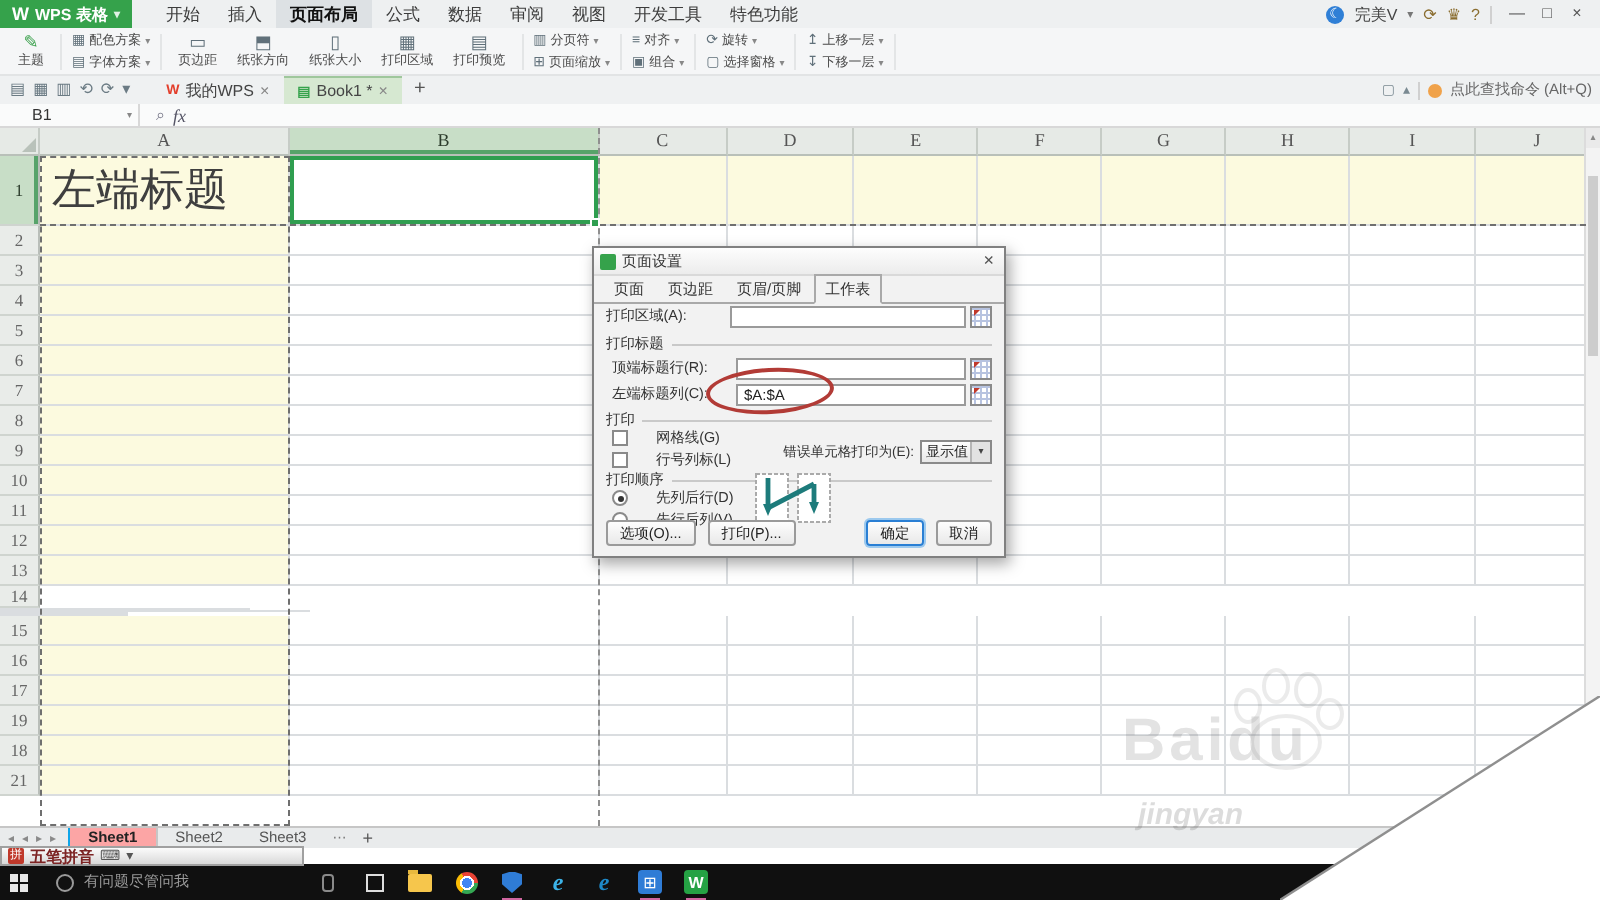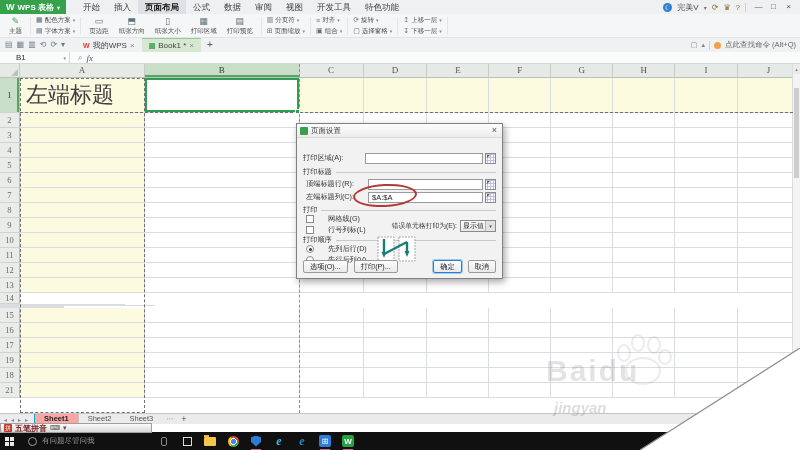--- a/index.html
+++ b/index.html
@@ -135,21 +135,21 @@
   .chrome{width:11px;height:11px;border-radius:50%;
           background:radial-gradient(circle at 50% 50%, #4285f4 0 2.5px, #fff 2.5px 3.5px, rgba(0,0,0,0) 3.5px),
                      conic-gradient(from -30deg,#ea4335 0 120deg,#34a853 0 240deg,#fbbc05 0 360deg);}
   .shield{width:10px;height:11px;background:#2f7cd6;
           clip-path:polygon(50% 0,100% 15%,100% 60%,50% 100%,0 60%,0 15%);}
   .ie{color:#3cb3e8;font-family:"Liberation Serif",serif;font-style:italic;font-weight:bold;font-size:12px;}
   .edge{color:#1e88c7;font-family:"Liberation Serif",serif;font-style:italic;font-weight:bold;font-size:12px;}
   .store{background:#2f7cd6;color:#fff;border-radius:2px;font-size:8px;}
   .wps{background:#25a244;color:#fff;border-radius:2px;font-size:8px;font-weight:bold;}
   
-  .wm{position:absolute;z-index:36;pointer-events:none;}
+  .wm{position:absolute;z-index:36;pointer-events:none;margin-left:15px;}
   .wm-big{left:546px;top:354px;font-size:30px;font-weight:bold;letter-spacing:2px;
           color:rgba(80,80,80,.16);}
   .wm-sub{left:554px;top:399px;font-size:15px;font-style:italic;font-weight:bold;
           color:rgba(80,80,80,.20);}
   .paw{position:absolute;left:612px;top:333px;z-index:36;opacity:.14;pointer-events:none;}
   .wedge{position:absolute;left:640px;top:348px;z-index:60;pointer-events:none;}
   
   .dialog{position:absolute;left:296px;top:123px;width:207px;height:156px;background:#f2f2f2;
           border:1px solid #808080;box-shadow:2px 3px 7px rgba(0,0,0,.35);z-index:30;box-sizing:border-box;}
   .dtitle{position:absolute;left:0;top:0;right:0;height:13px;background:linear-gradient(#fdfdfd,#ececec);
@@ -728,20 +728,26 @@
     <polygon points="160,0 160,102 0,102" fill="#ffffff"></polygon>
     <line x1="0" y1="102" x2="160" y2="0" stroke="#8f8f8f" stroke-width="1.2"></line>
   </svg>
 
   <div class="dialog" data-name="page-setup-dialog">
     <div class="dtitle" data-name="dialog-titlebar">
       <span class="dico" data-name="dialog-icon"></span>
       <span class="dtitletext" data-name="dialog-title">页面设置</span>
       <span class="dx" data-name="close-icon">×</span>
     </div>
+    <div class="dtabs" data-name="dialog-tabs">
+      <span class="dtab" data-name="dialog-tab-page">页面</span>
+      <span class="dtab" data-name="dialog-tab-margins">页边距</span>
+      <span class="dtab" data-name="dialog-tab-header-footer">页眉/页脚</span>
+      <span class="dtab active" data-name="dialog-tab-sheet">工作表</span>
+    </div>
 
     <div class="frow" style="top:28px;" data-name="print-area-row">
       <span class="dlabel" data-name="print-area-label">打印区域(A):</span>
       <div class="dinput" data-name="print-area-input"></div>
       <div class="picker" data-name="range-picker-icon"></div>
     </div>
 
     <div class="sect" style="top:43px;" data-name="print-titles-section">
       <span data-name="print-titles-label">打印标题</span>
     </div>

